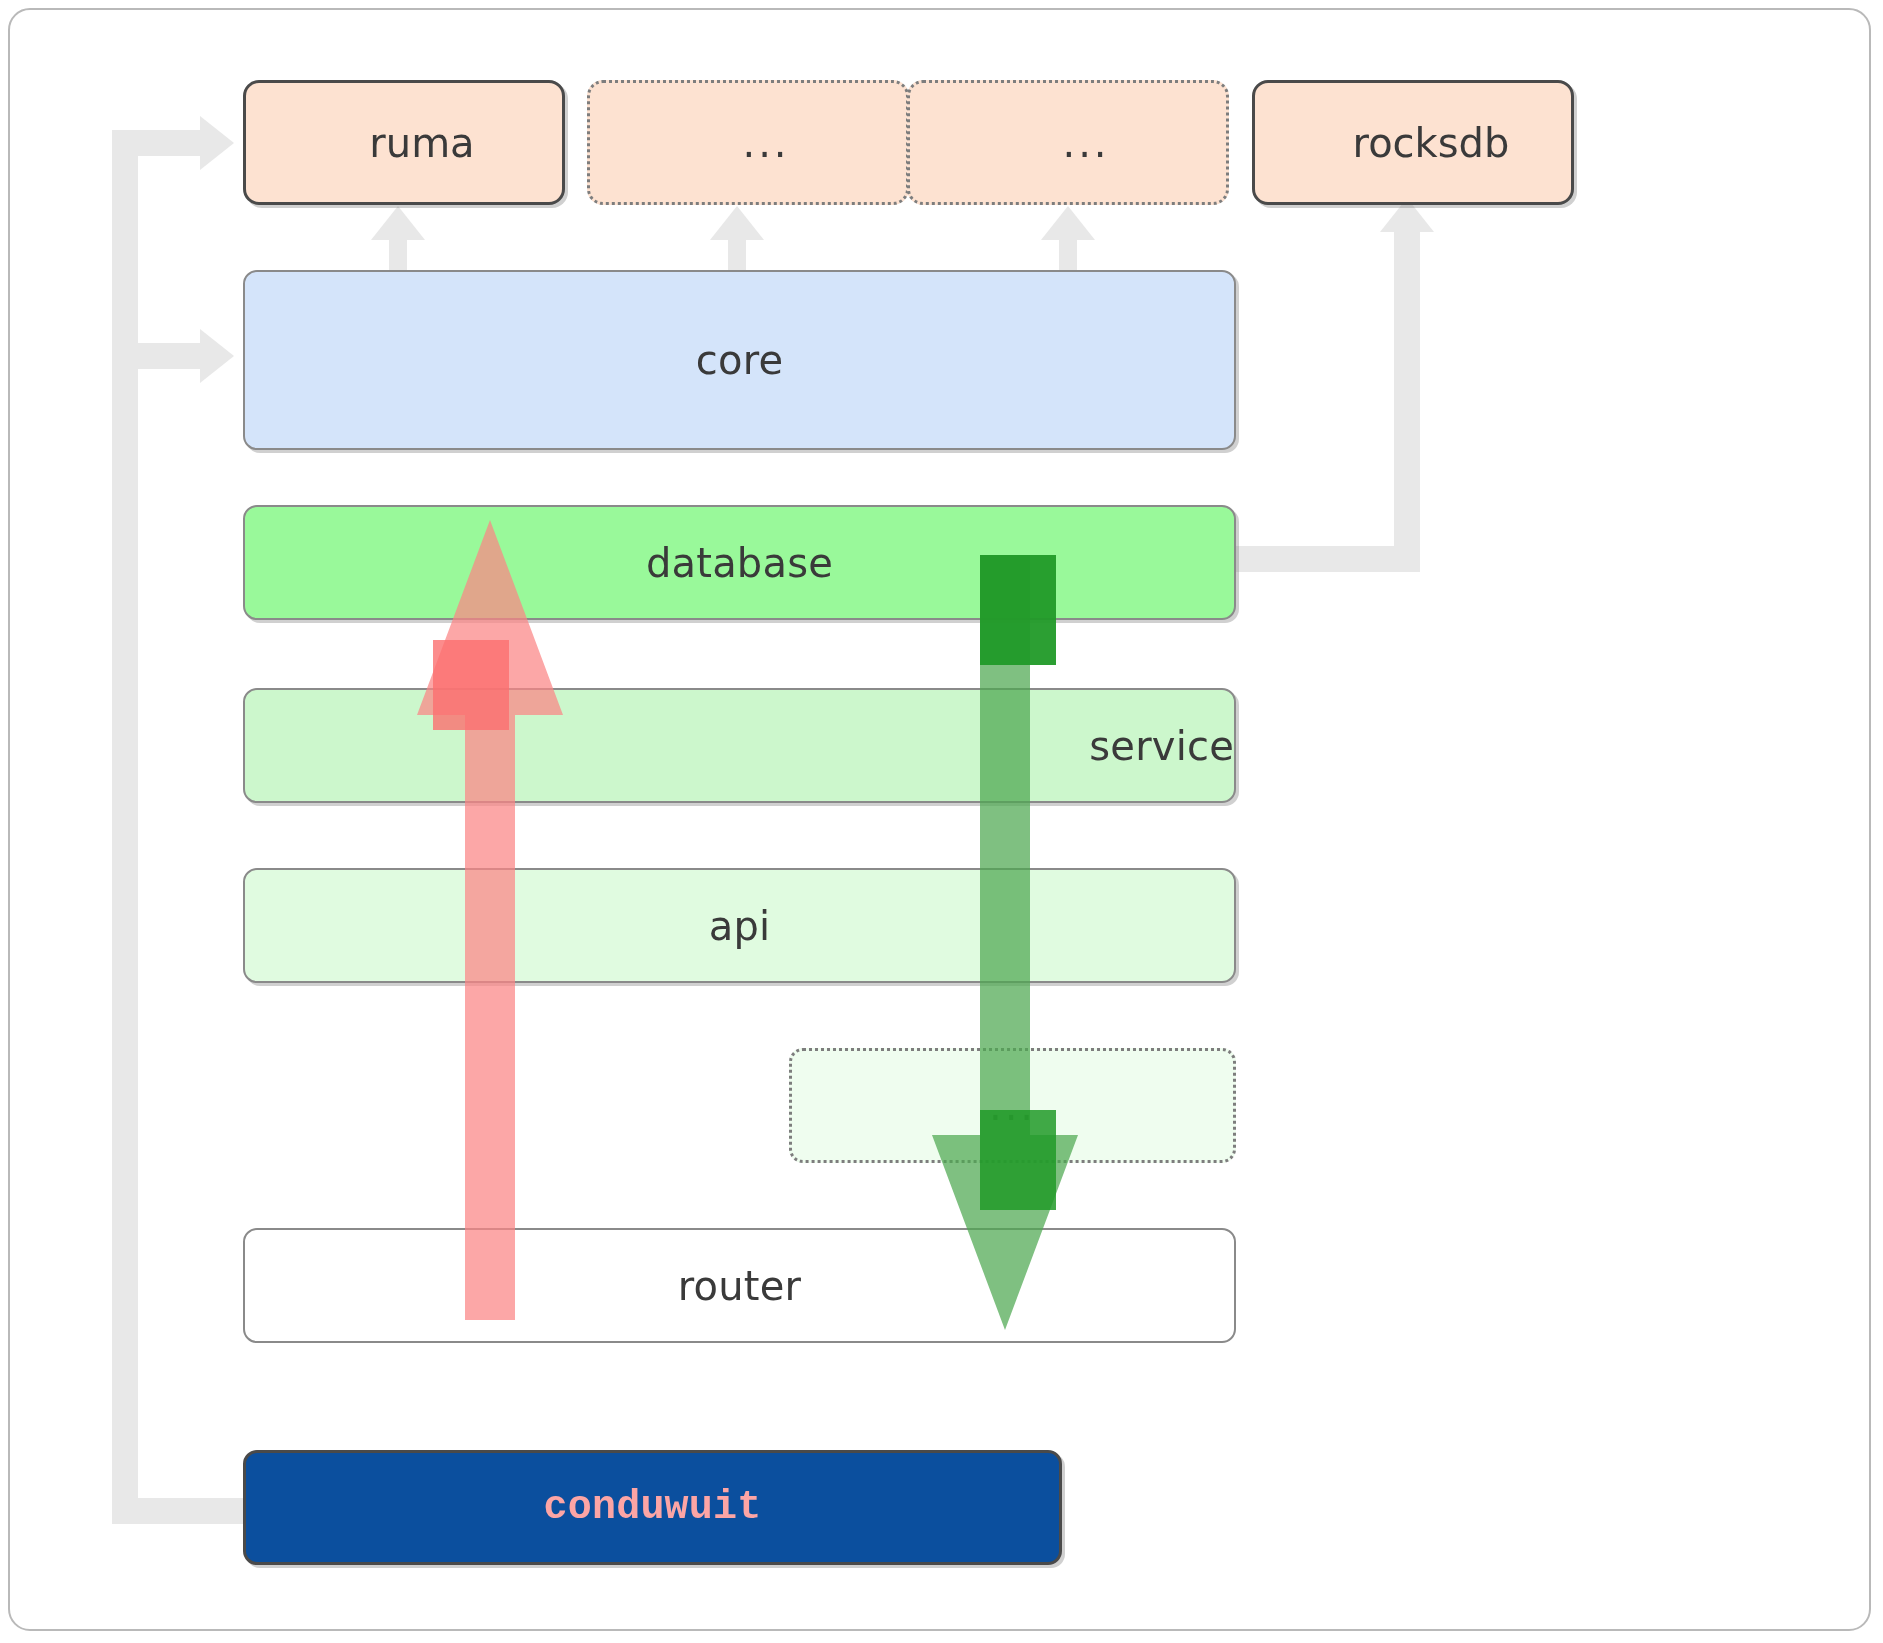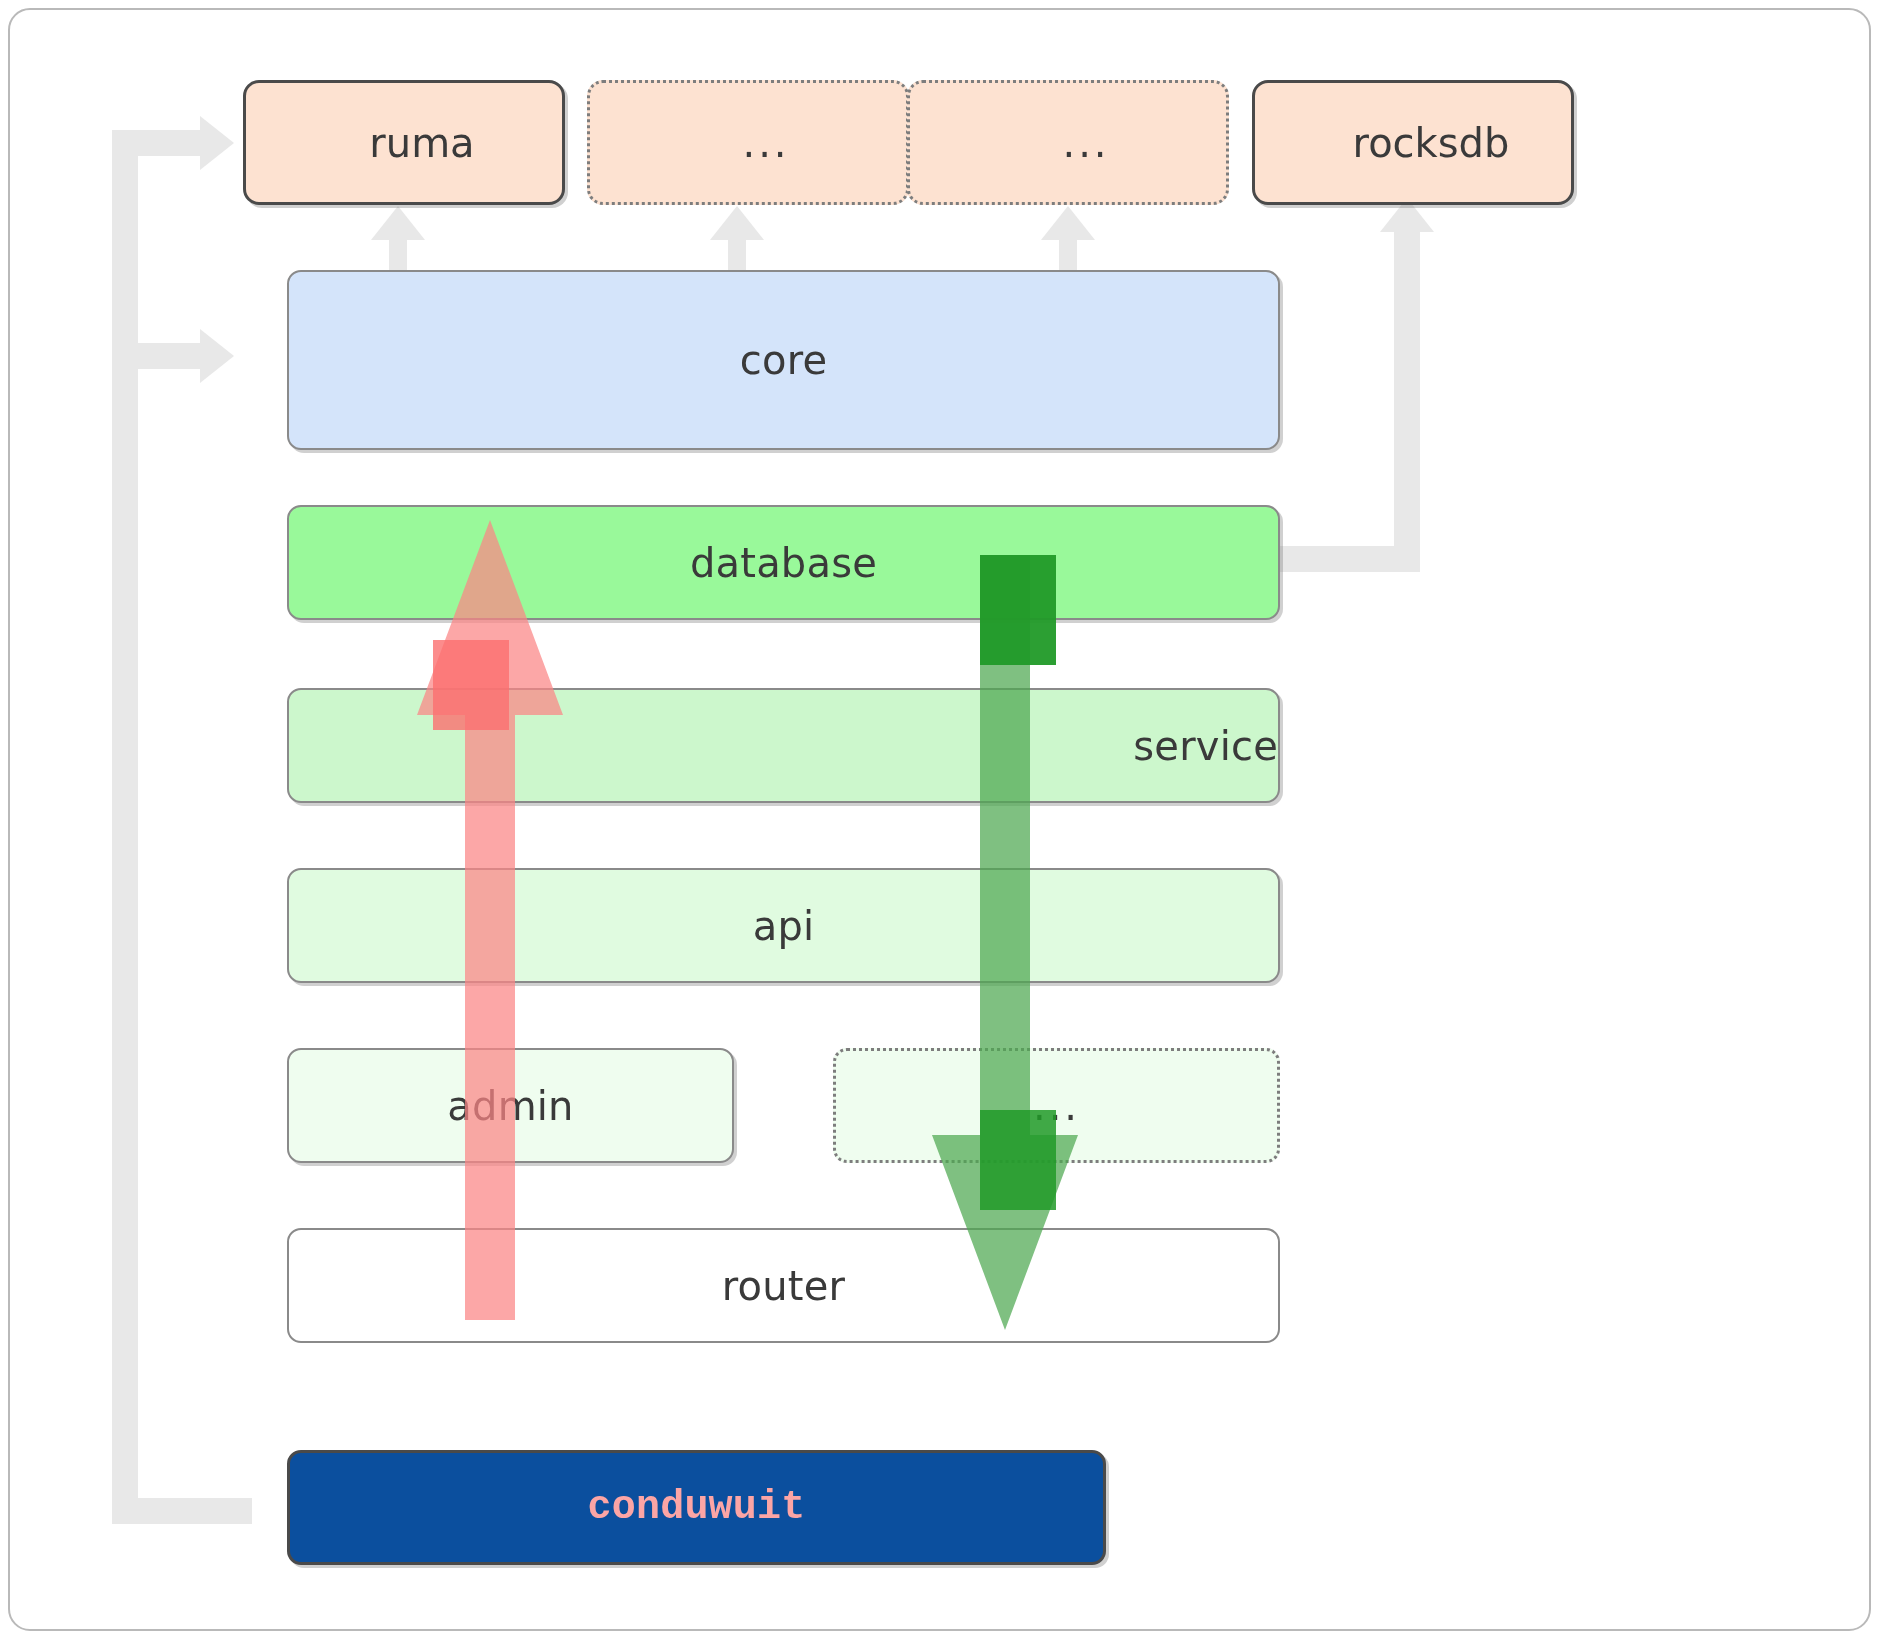--- a/index.html
+++ b/index.html
@@ -30,21 +30,20 @@
   .layer {
     position: absolute;
     box-sizing: border-box;
     display: flex;
     align-items: center;
     justify-content: center;
     border-radius: 14px;
     font-size: 40px;
     color: #3a3a3a;
     letter-spacing: 0.2px;
-    margin-left: 44px;
   }
   .solid-gray-border { border: 2px solid #8a8a8a; }
   .dotted-border { border: 3px dotted #7d7d7d; }
   .dark-border { border: 3px solid #4a4a4a; }
   .shadow { box-shadow: 3px 3px 0 rgba(120,120,120,0.35); }
 
   .dep-box {
     position: absolute;
     box-sizing: border-box;
     display: flex;
@@ -160,23 +159,20 @@
   </div>
 
   <div class="layer z-boxes solid-gray-border shadow" style="left:243px; top:688px; width:993px; height:115px; background:#ccf7cc;justify-content:flex-end;">
     <span>service</span>
   </div>
 
   <div class="layer z-boxes solid-gray-border shadow" style="left:243px; top:868px; width:993px; height:115px; background:#e0fbe0;">
     <span>api</span>
   </div>
 
-  <div class="layer z-boxes solid-gray-border shadow" style="left:243px; top:1048px; width:447px; height:115px; background:#effdef;">
-    <span>admin</span>
-  </div>
 
   <div class="layer z-boxes dotted-border" style="left:789px; top:1048px; width:447px; height:115px; background:#effdef;">
     <span class="dots">...</span>
   </div>
 
   <div class="layer z-boxes solid-gray-border" style="left:243px; top:1228px; width:993px; height:115px; background:#ffffff;">
     <span>router</span>
   </div>
 
   <div class="layer z-boxes dark-border shadow" style="left:243px; top:1450px; width:819px; height:115px; background:#0b4f9e; color:#fca5a5; font-weight:bold;font-family:Liberation Mono, monospace;">

